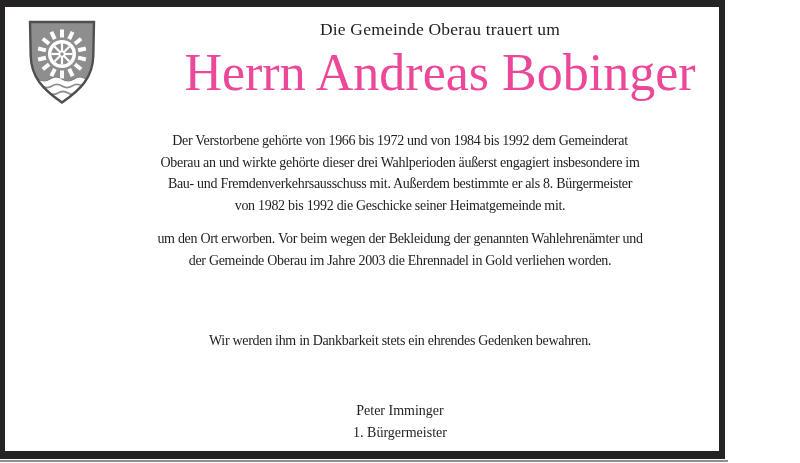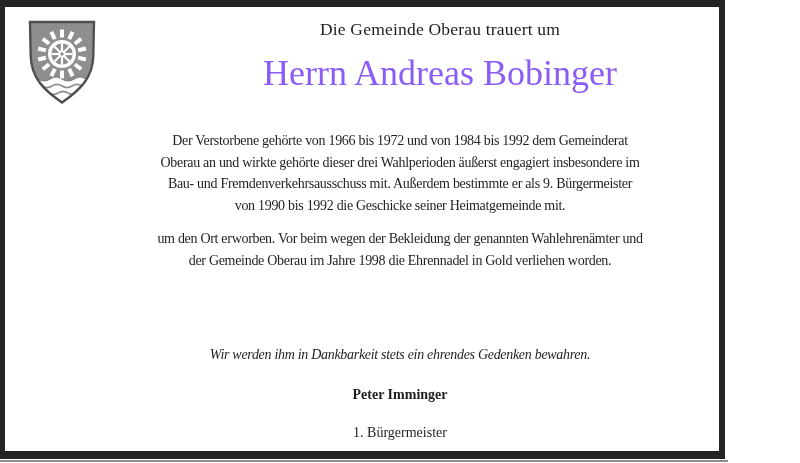--- a/index.html
+++ b/index.html
@@ -38,38 +38,38 @@
   .subtitle{
     position:absolute;
     left:0;right:0;top:19px;
     font-size:17.5px;line-height:20px;
     letter-spacing:0.2px;
     white-space:nowrap;
   }
   .headline{
     position:absolute;
     left:0;right:0;top:47px;
-    font-size:36px;line-height:52px;
+    font-size:52px;line-height:52px;
     white-space:nowrap;
-    color:#8b5cf6;
+    color:#ec4899;
   }
   .textblock{
     position:absolute;
     left:8px;width:784px;
     text-align:center;
     font-size:14px;
     line-height:21.6px;
     letter-spacing:-0.3px;
   }
   .textblock .tline{white-space:nowrap;}
   .p1{top:130px;}
   .p2{top:228px;}
-  .remembrance{top:344px;font-style:italic;}
+  .remembrance{top:330px;}
   .org{top:366px;}
-  .sig-name{top:384px;font-weight:bold;letter-spacing:0;}
+  .sig-name{top:400px;font-weight:normal;letter-spacing:0;}
   .sig-role{top:422px;letter-spacing:0;}
 </style>
 </head>
 <body>
 
 <div class="page">
 
   <div class="frame"></div>
 
   <svg class="crest" viewBox="0 0 76 90" aria-hidden="true">
@@ -122,27 +122,27 @@
   </svg>
 
   <div class="header">
     <div class="subtitle">Die Gemeinde Oberau trauert um</div>
     <div class="headline">Herrn Andreas Bobinger</div>
   </div>
 
   <div class="textblock p1">
     <div class="tline">Der Verstorbene gehörte von 1966 bis 1972 und von 1984 bis 1992 dem Gemeinderat</div>
     <div class="tline">Oberau an und wirkte gehörte dieser drei Wahlperioden äußerst engagiert insbesondere im</div>
-    <div class="tline">Bau- und Fremdenverkehrsausschuss mit. Außerdem bestimmte er als 9. Bürgermeister</div>
-    <div class="tline">von 1990 bis 1992 die Geschicke seiner Heimatgemeinde mit.</div>
+    <div class="tline">Bau- und Fremdenverkehrsausschuss mit. Außerdem bestimmte er als 8. Bürgermeister</div>
+    <div class="tline">von 1982 bis 1992 die Geschicke seiner Heimatgemeinde mit.</div>
   </div>
 
   <div class="textblock p2">
     <div class="tline">um den Ort erworben. Vor beim wegen der Bekleidung der genannten Wahlehrenämter und</div>
-    <div class="tline">der Gemeinde Oberau im Jahre 1998 die Ehrennadel in Gold verliehen worden.</div>
+    <div class="tline">der Gemeinde Oberau im Jahre 2003 die Ehrennadel in Gold verliehen worden.</div>
   </div>
 
   <div class="textblock remembrance">
     <div class="tline">Wir werden ihm in Dankbarkeit stets ein ehrendes Gedenken bewahren.</div>
   </div>
 
   <div class="textblock sig-name">
     <div class="tline">Peter Imminger</div>
   </div>
   <div class="textblock sig-role">

